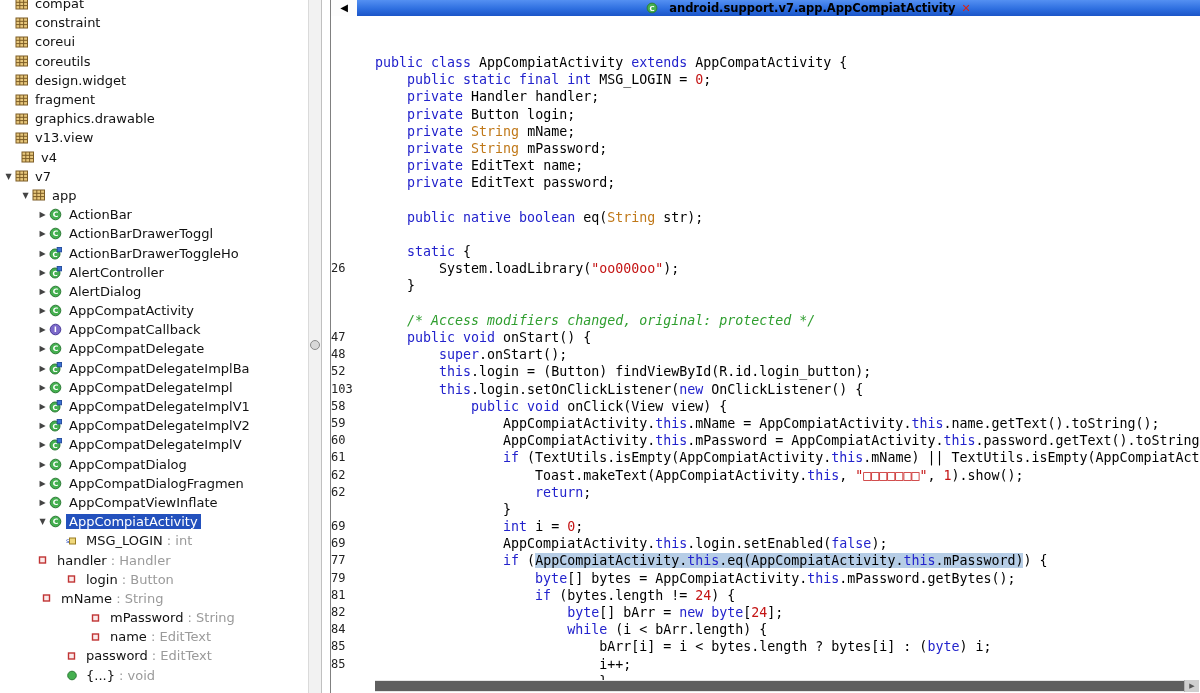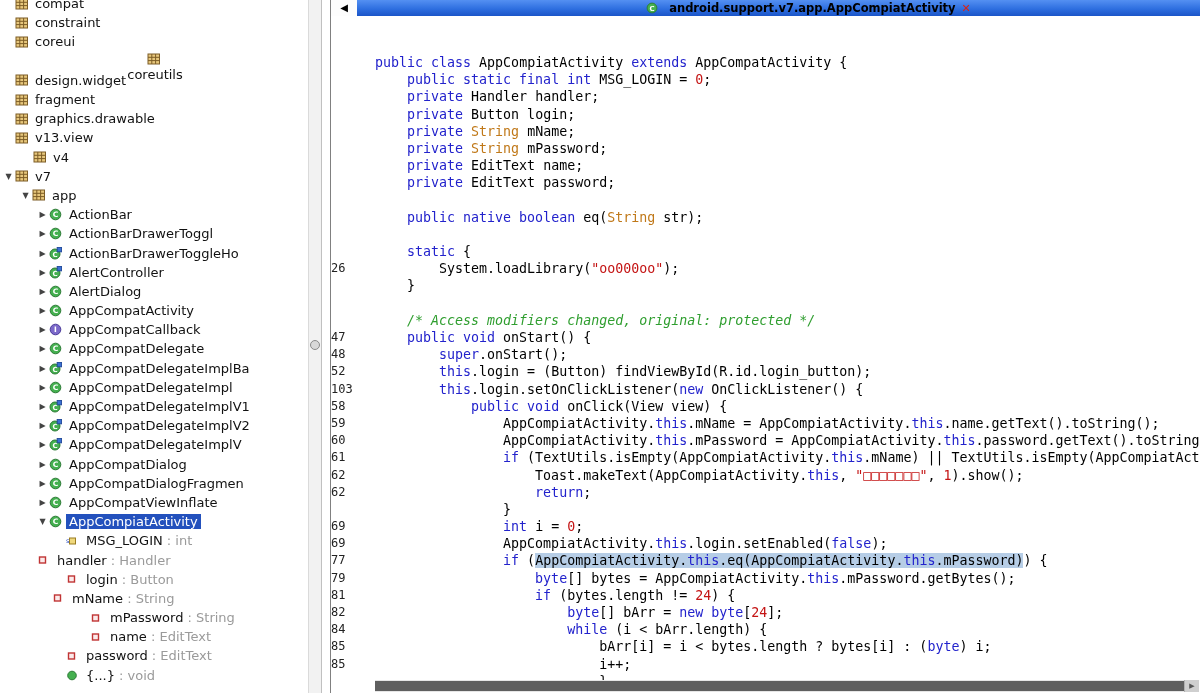--- a/index.html
+++ b/index.html
@@ -90,21 +90,21 @@
           <svg width="14" height="14" viewBox="0 0 14 14">
             <rect x="1" y="2" width="11.5" height="10" fill="#e7c77c" stroke="#7d5d26"></rect>
             <line x1="1" y1="5.3" x2="12.5" y2="5.3" stroke="#7d5d26"></line>
             <line x1="1" y1="8.6" x2="12.5" y2="8.6" stroke="#7d5d26"></line>
             <line x1="4.8" y1="2" x2="4.8" y2="12" stroke="#7d5d26"></line>
             <line x1="8.6" y1="2" x2="8.6" y2="12" stroke="#7d5d26"></line>
           </svg>
         </span>
         <span class="tlabel">coreui</span>
       </div>
-      <div class="trow" style="padding-left: 2px; flex-direction: column;">
+      <div class="trow" style="padding-left: 2px;">
         <span class="arrow"></span>
         <span class="ticon">
           <svg width="14" height="14" viewBox="0 0 14 14">
             <rect x="1" y="2" width="11.5" height="10" fill="#e7c77c" stroke="#7d5d26"></rect>
             <line x1="1" y1="5.3" x2="12.5" y2="5.3" stroke="#7d5d26"></line>
             <line x1="1" y1="8.6" x2="12.5" y2="8.6" stroke="#7d5d26"></line>
             <line x1="4.8" y1="2" x2="4.8" y2="12" stroke="#7d5d26"></line>
             <line x1="8.6" y1="2" x2="8.6" y2="12" stroke="#7d5d26"></line>
           </svg>
         </span>
@@ -155,21 +155,21 @@
           <svg width="14" height="14" viewBox="0 0 14 14">
             <rect x="1" y="2" width="11.5" height="10" fill="#e7c77c" stroke="#7d5d26"></rect>
             <line x1="1" y1="5.3" x2="12.5" y2="5.3" stroke="#7d5d26"></line>
             <line x1="1" y1="8.6" x2="12.5" y2="8.6" stroke="#7d5d26"></line>
             <line x1="4.8" y1="2" x2="4.8" y2="12" stroke="#7d5d26"></line>
             <line x1="8.6" y1="2" x2="8.6" y2="12" stroke="#7d5d26"></line>
           </svg>
         </span>
         <span class="tlabel">v13.view</span>
       </div>
-      <div class="trow" style="padding-left: 8px; margin-left: 12px;">
+      <div class="trow" style="padding-left: 8px;">
         <span class="arrow"></span>
         <span class="ticon">
           <svg width="14" height="14" viewBox="0 0 14 14">
             <rect x="1" y="2" width="11.5" height="10" fill="#e7c77c" stroke="#7d5d26"></rect>
             <line x1="1" y1="5.3" x2="12.5" y2="5.3" stroke="#7d5d26"></line>
             <line x1="1" y1="8.6" x2="12.5" y2="8.6" stroke="#7d5d26"></line>
             <line x1="4.8" y1="2" x2="4.8" y2="12" stroke="#7d5d26"></line>
             <line x1="8.6" y1="2" x2="8.6" y2="12" stroke="#7d5d26"></line>
           </svg>
         </span>
@@ -398,21 +398,21 @@
       </div>
       <div class="trow" style="padding-left: 53px;">
         <span class="arrow"></span>
         <span class="ticon">
           <svg width="12" height="12" viewBox="0 0 12 12">
             <rect x="2.5" y="3" width="6" height="6" fill="#fbeaea" stroke="#c03434" stroke-width="1.4"></rect>
           </svg>
         </span>
         <span class="tlabel">login<span class="tsub"> : Button</span></span>
       </div>
-      <div class="trow" style="padding-left: 39px;">
+      <div class="trow" style="padding-left: 28px;">
         <span class="arrow"></span>
         <span class="ticon">
           <svg width="12" height="12" viewBox="0 0 12 12">
             <rect x="2.5" y="3" width="6" height="6" fill="#fbeaea" stroke="#c03434" stroke-width="1.4"></rect>
           </svg>
         </span>
         <span class="tlabel">mName<span class="tsub"> : String</span></span>
       </div>
       <div class="trow" style="padding-left: 53px; margin-left: 24px;">
         <span class="arrow"></span>

